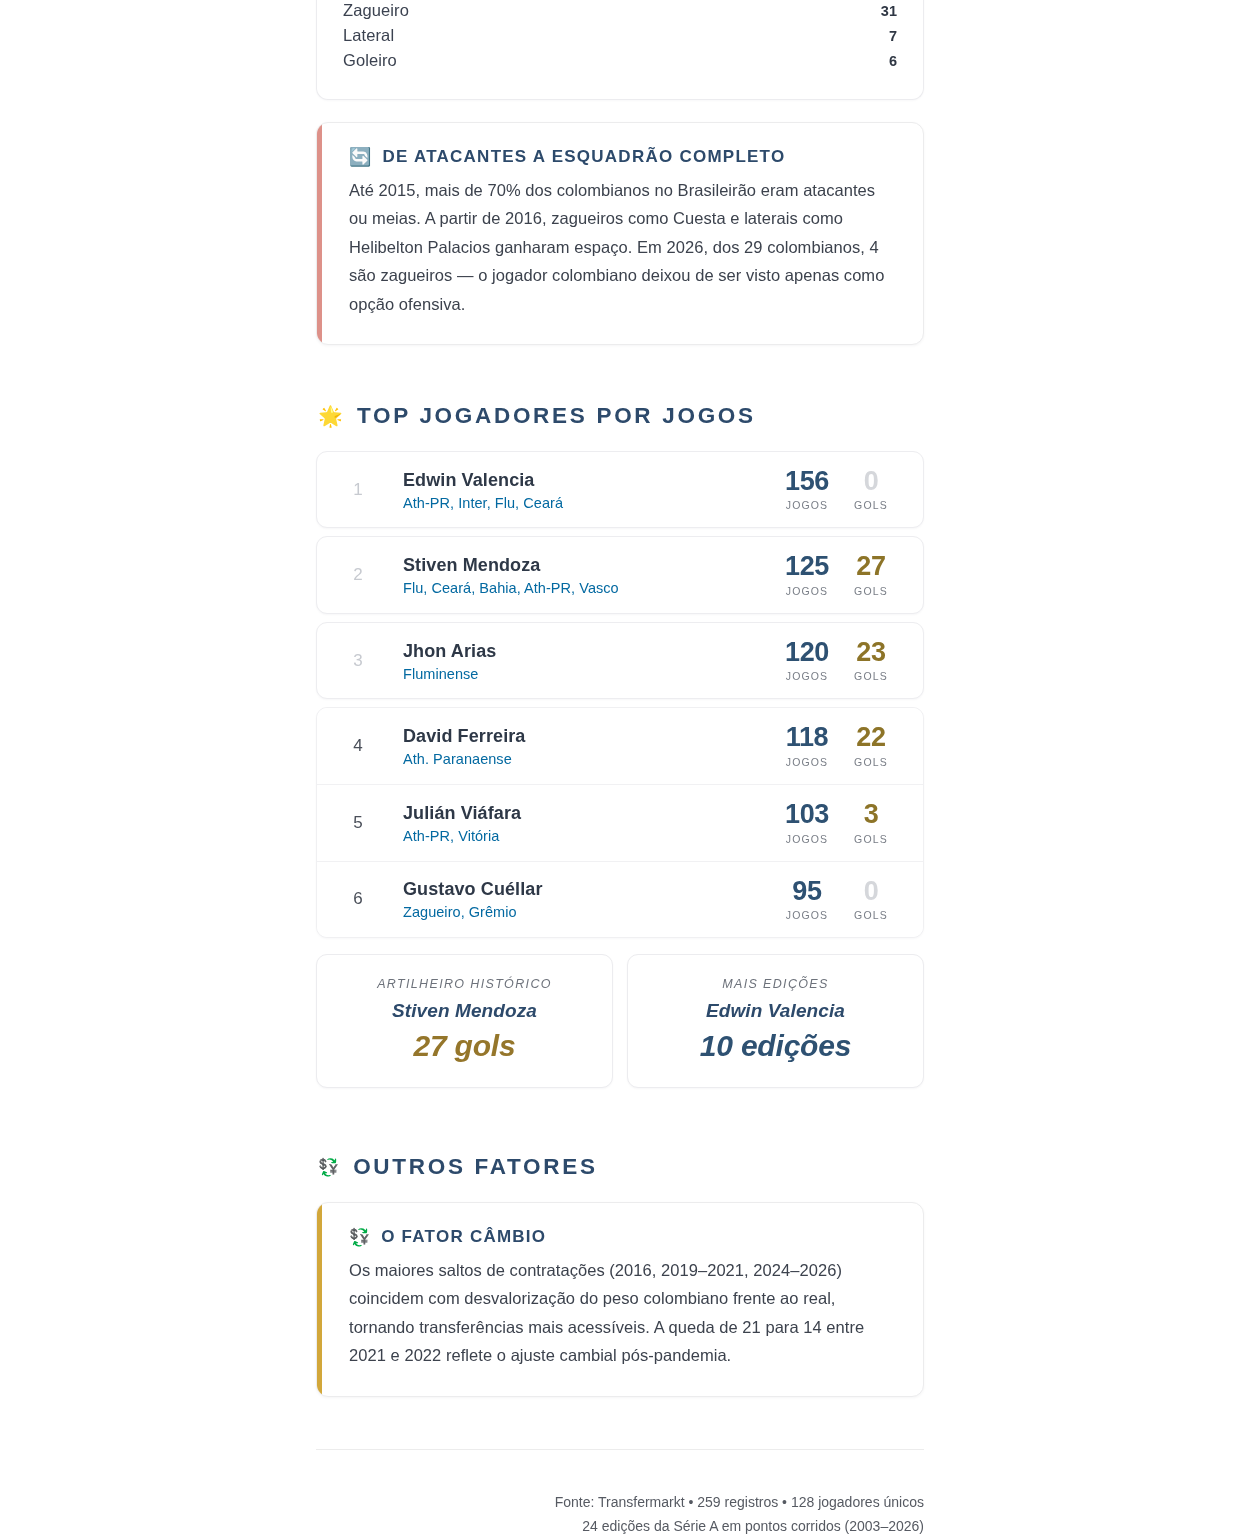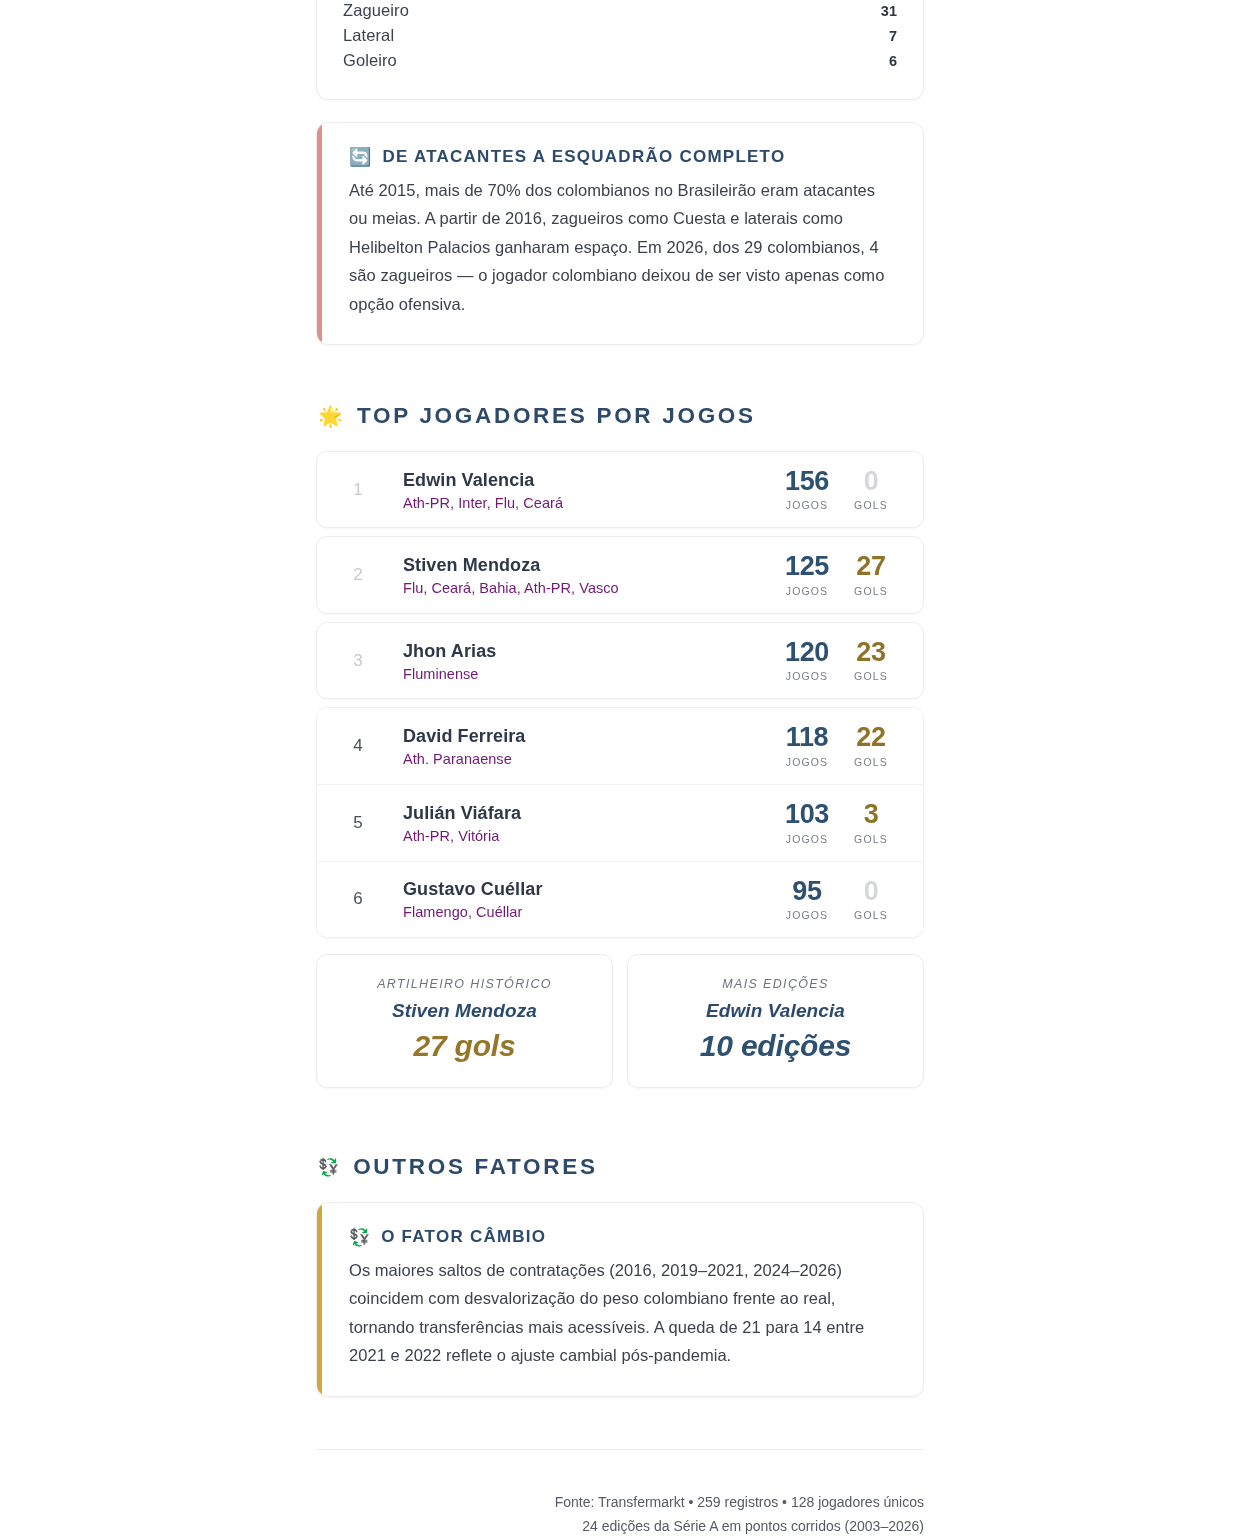--- a/index.html
+++ b/index.html
@@ -158,21 +158,21 @@
   .pinfo { flex: 1 1 auto; min-width: 0; padding-left: 24px; }
   .pname {
     font-size: 18px;
     font-weight: 700;
     color: #2e3847;
     letter-spacing: .1px;
     line-height: 1.28;
   }
   .pclubs {
     font-size: 14.5px;
-    color: #701a75;
+    color: #0369a1;
     margin-top: 3px;
     letter-spacing: .05px;
   }
 
   .pstats { display: flex; align-items: center; flex: none; }
   .pstat { text-align: center; }
   .pstat.games { min-width: 72px; }
   .pstat.goals { min-width: 56px; }
   .snum {
     font-size: 27px;
@@ -369,21 +369,21 @@
             <div class="snum goals">3</div>
             <div class="slab">GOLS</div>
           </div>
         </div>
       </div>
 
       <div class="prow">
         <span class="prank">6</span>
         <div class="pinfo">
           <div class="pname">Gustavo Cuéllar</div>
-          <div class="pclubs">Flamengo, Cuéllar</div>
+          <div class="pclubs">Zagueiro, Grêmio</div>
         </div>
         <div class="pstats">
           <div class="pstat games">
             <div class="snum games">95</div>
             <div class="slab">JOGOS</div>
           </div>
           <div class="pstat goals">
             <div class="snum goals zero">0</div>
             <div class="slab">GOLS</div>
           </div>

